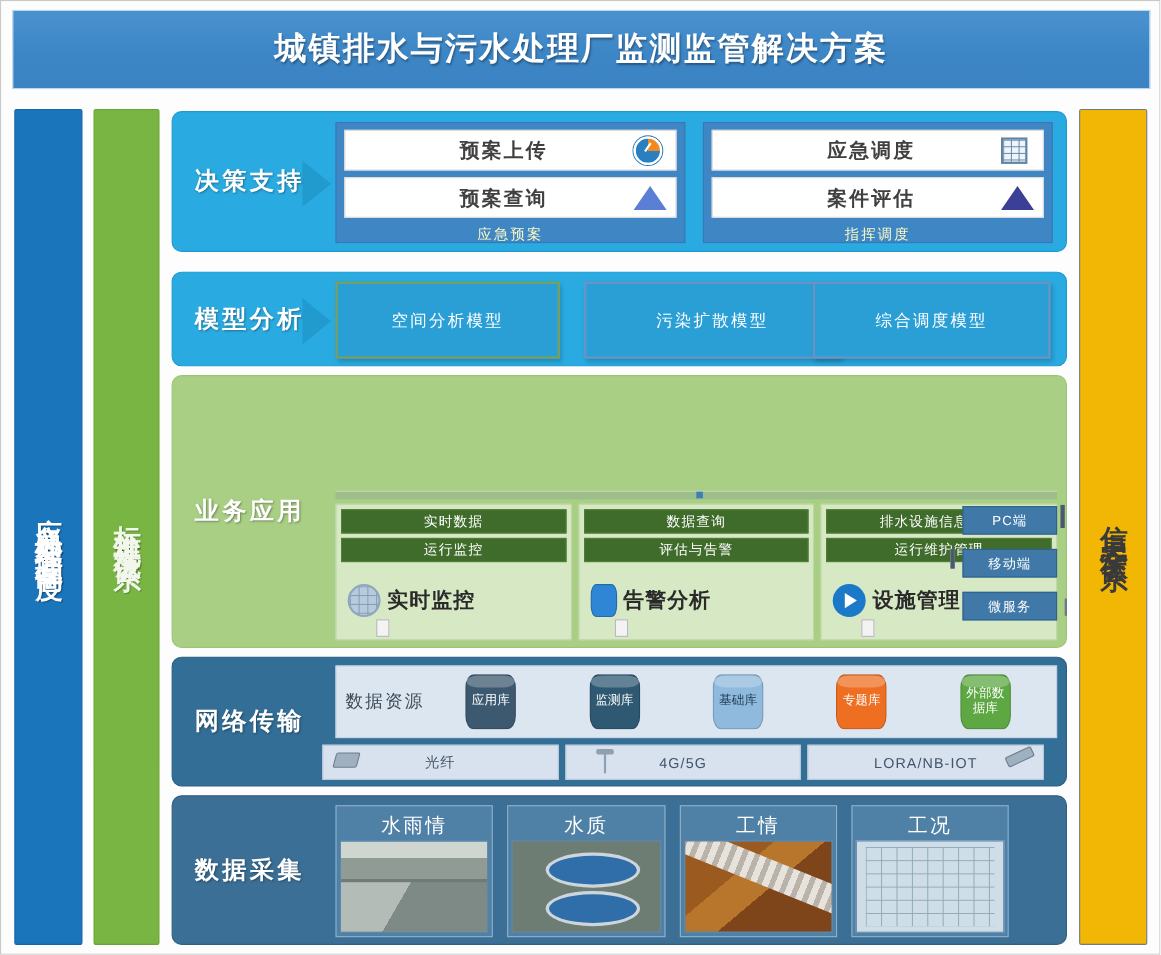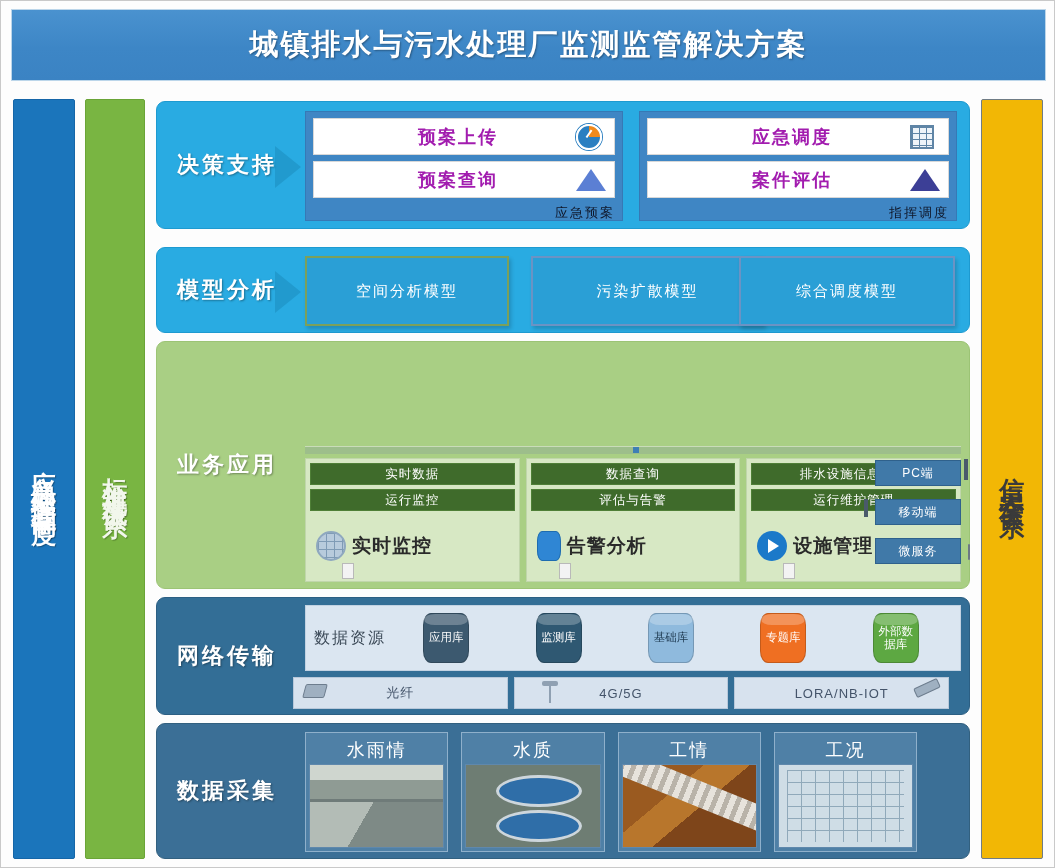--- a/index.html
+++ b/index.html
@@ -93,25 +93,25 @@
   }
   #ds-group-1 { left: 148px; width: 318px; }
   #ds-group-2 { left: 482px; width: 318px; }
   .ds-item {
     height: 37px; background: #ffffff; border: 1px solid #d8d8d8;
     margin-bottom: 6px; display: flex; align-items: center;
     position: relative;
   }
   .ds-item-label {
     flex: 1; text-align: center; font-size: 18px; font-weight: bold;
-    color: #a21caf; letter-spacing: 2px; padding-left: 26px;
+    color: #404040; letter-spacing: 2px; padding-left: 26px;
   }
   .ds-icon { width: 32px; height: 30px; margin-right: 6px; position: relative; }
   .ds-group-caption {
-    text-align: right; color: #0f172a; font-size: 13px; letter-spacing: 2px;
+    text-align: center; color: #fef9c3; font-size: 13px; letter-spacing: 2px;
     margin-top: 2px;
   }
 
   
   .ic-gauge {
     width: 26px; height: 26px; border-radius: 50%;
     background: conic-gradient(#f08a1d 0 25%, #2a7fc1 25% 100%);
     border: 2px solid #ffffff; box-shadow: 0 0 0 1px #2a7fc1;
     position: relative; top: 2px;
   }

